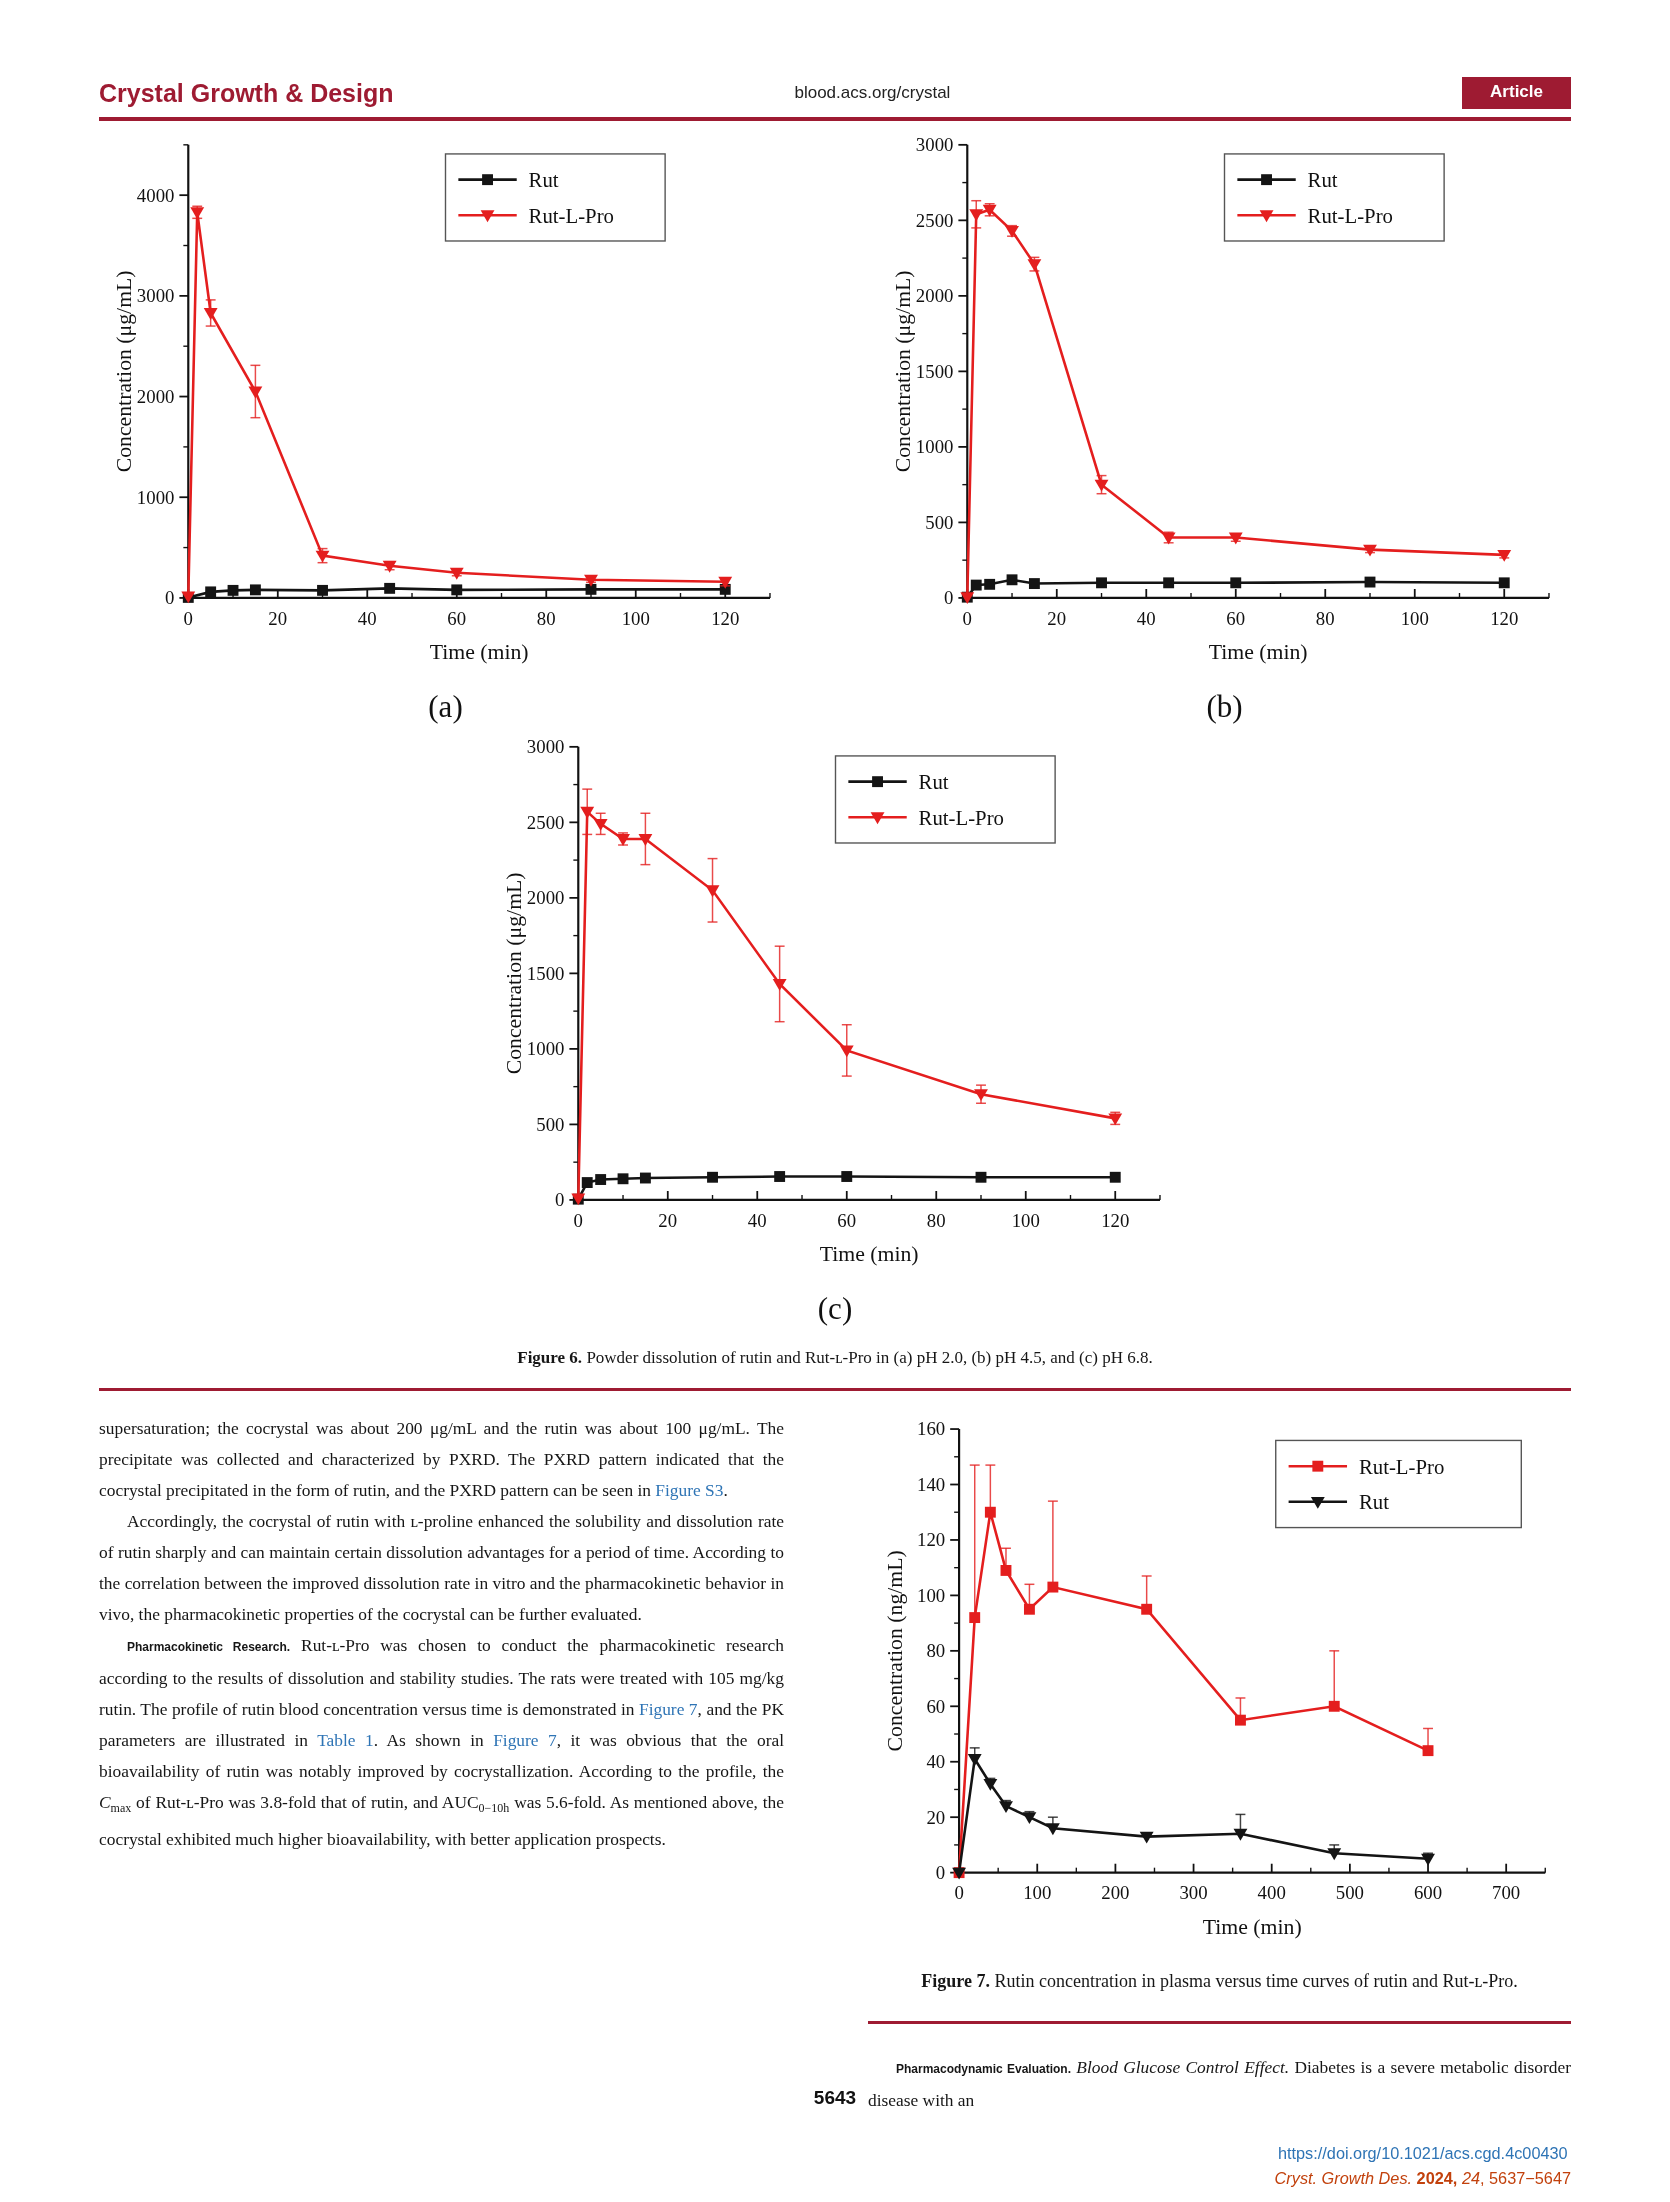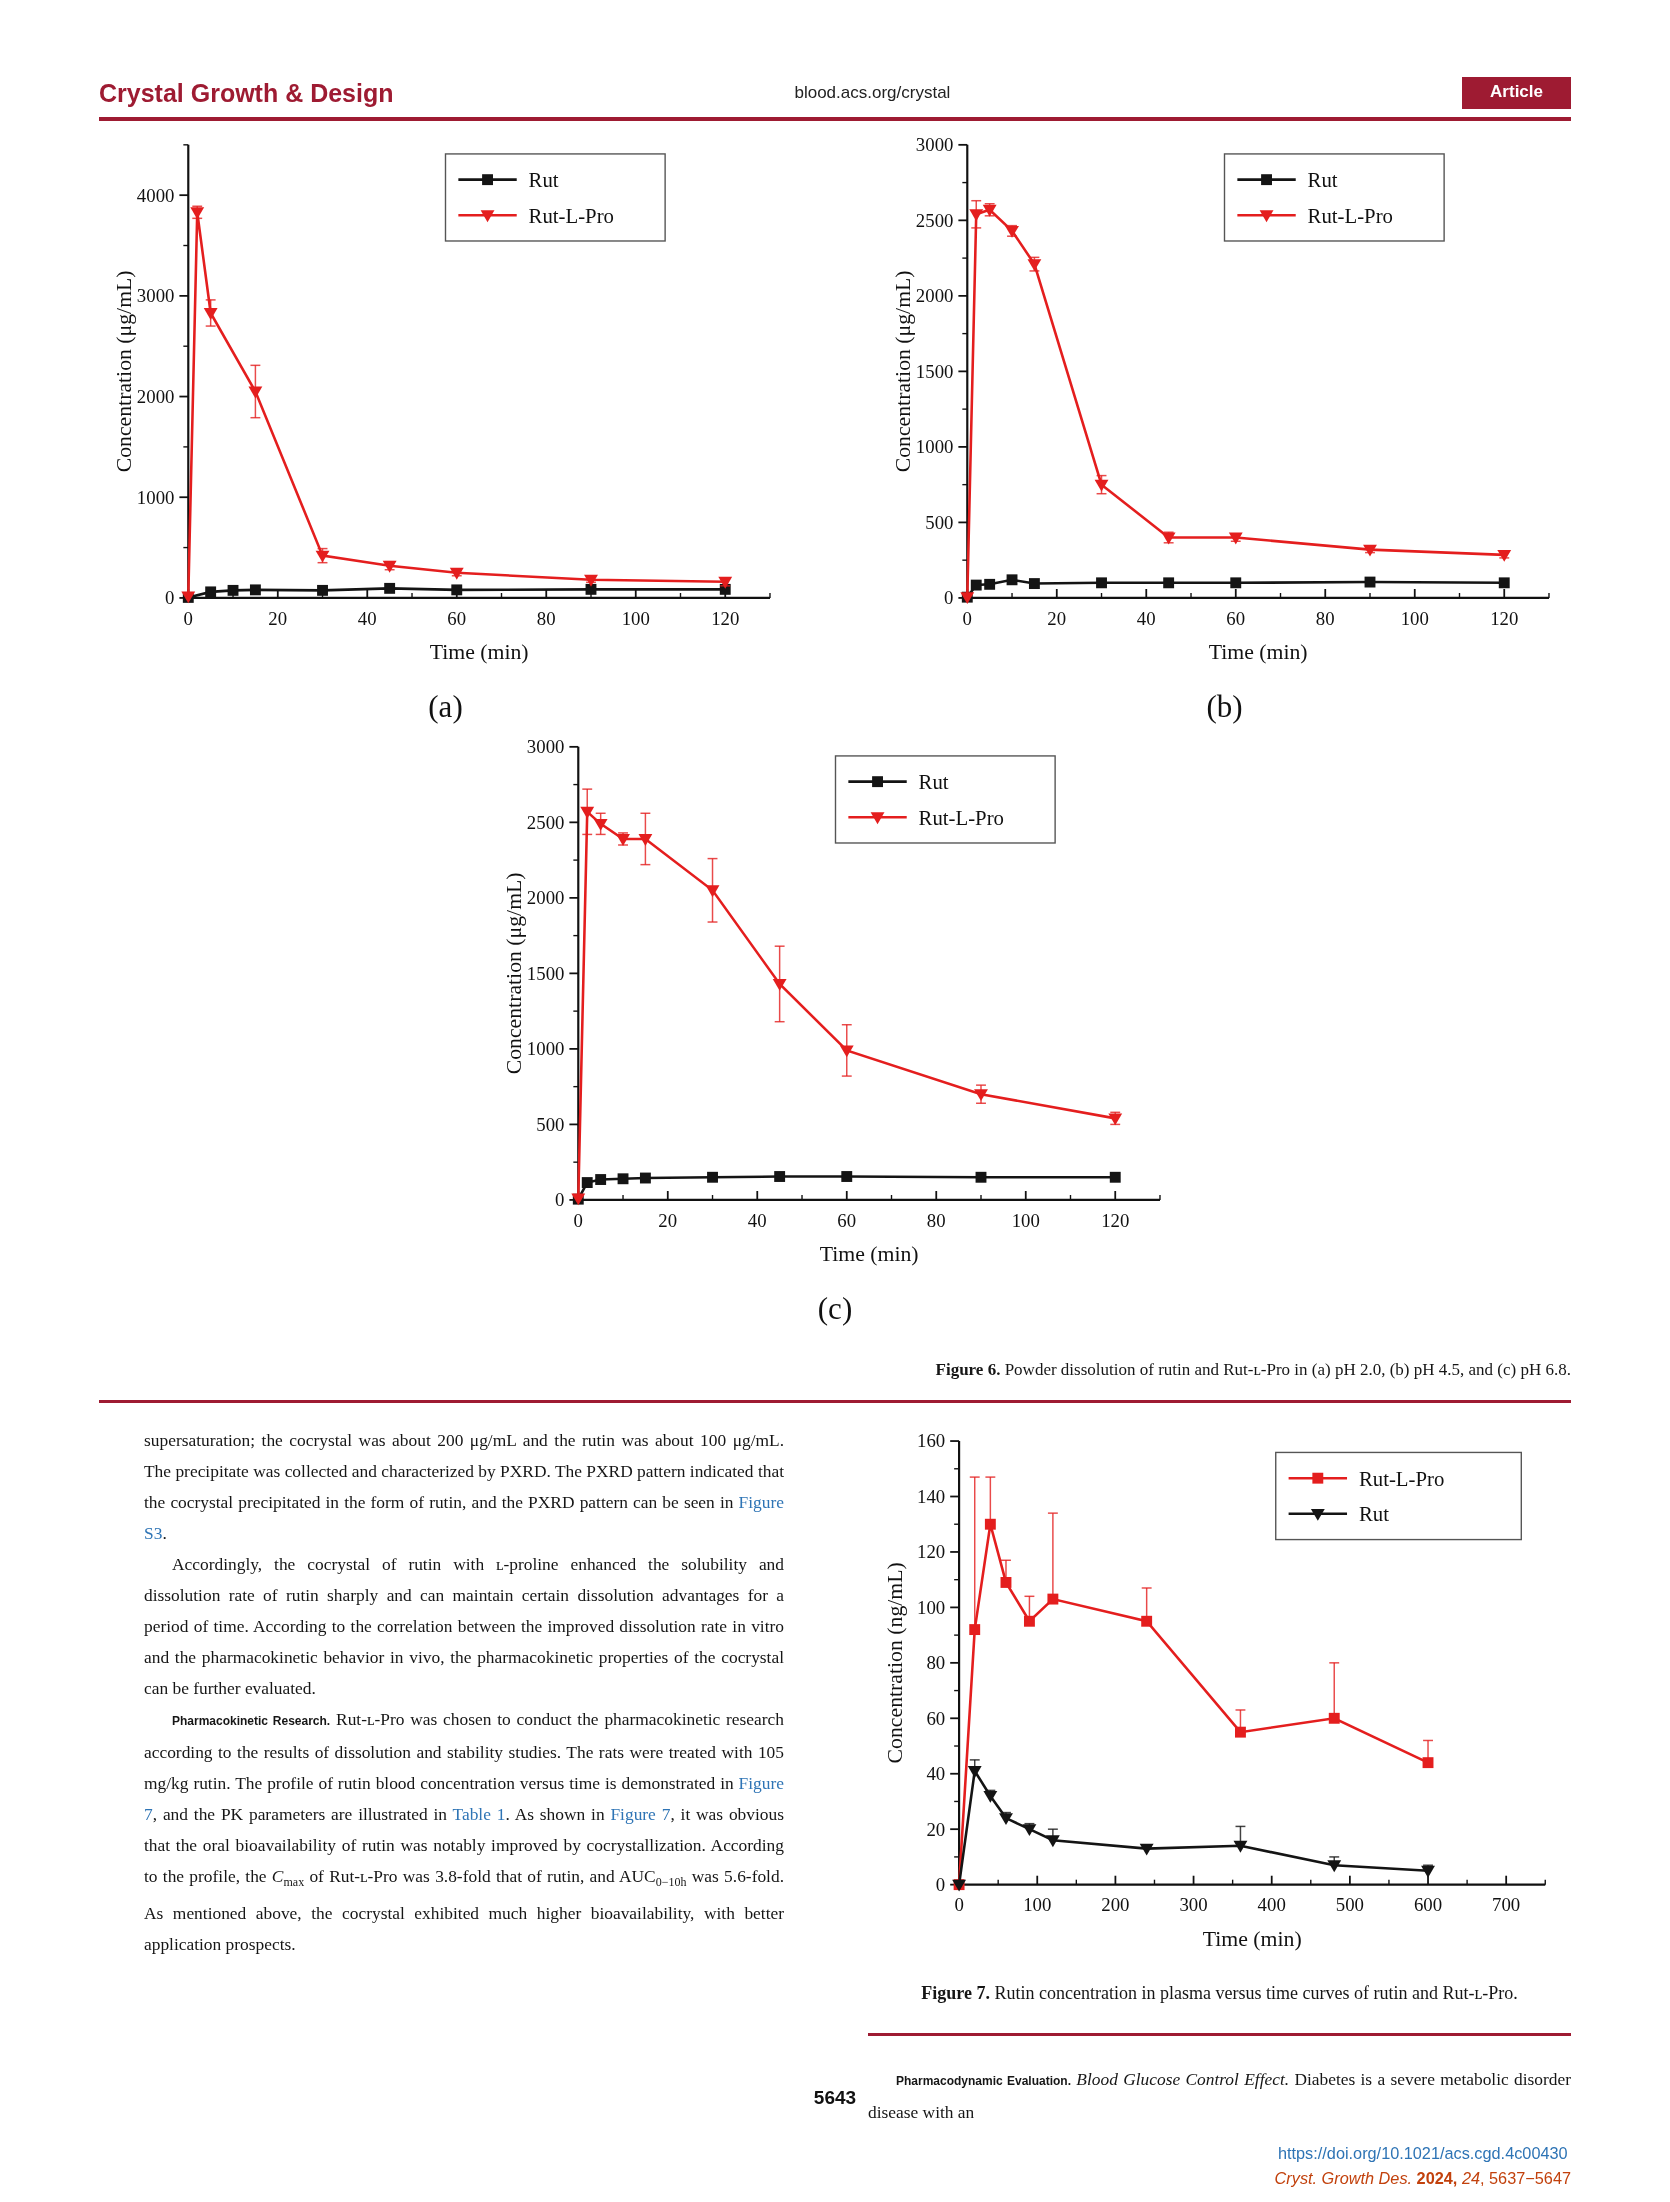--- a/index.html
+++ b/index.html
@@ -13,24 +13,24 @@
         font-size:17px;color:#222;text-decoration:none;}
   .badge{margin-left:auto;background:#9e1b32;color:#fff;font-family:"Liberation Sans",sans-serif;
          font-weight:bold;font-size:17px;padding:5px 28px 7px;}
   .hrule{height:4px;background:#9e1b32;margin-top:8px;}
   .thinrule{height:3px;background:#9e1b32;}
   
   .chart-row{display:flex;justify-content:space-between;margin-top:8px;}
   figure{margin:0;text-align:center;}
   .panel-label{font-size:31px;color:#111;margin-top:2px;}
   .chart-c-wrap{display:flex;justify-content:center;margin-top:6px;}
-  .caption{font-size:17px;line-height:1.5;margin-top:30px;text-align:right;}
+  .caption{font-size:17px;line-height:1.5;margin-top:18px;text-align:center;}
   .caption b{font-size:17px;}
   
-  .columns{display:flex;gap:84px;margin-top:22px;margin-left:45px;}
+  .columns{display:flex;gap:84px;margin-top:22px;}
   .col{width:703px;font-size:17.4px;line-height:31px;text-align:justify;}
   .col p{margin:0;}
   .indent{text-indent:28px;}
   .runhead{font-family:"Liberation Sans","DejaVu Sans",sans-serif;font-weight:bold;font-size:12px;}
   a.reflink{color:#2e74b5;text-decoration:none;cursor:pointer;}
   sub{font-size:12px;}
   .fig7caption{font-size:18px;line-height:1.55;margin-top:10px;text-align:center;}
   .col-rule{height:3px;background:#9e1b32;margin:26px 0 0;}
   .p4{margin-top:28px !important;}
   

